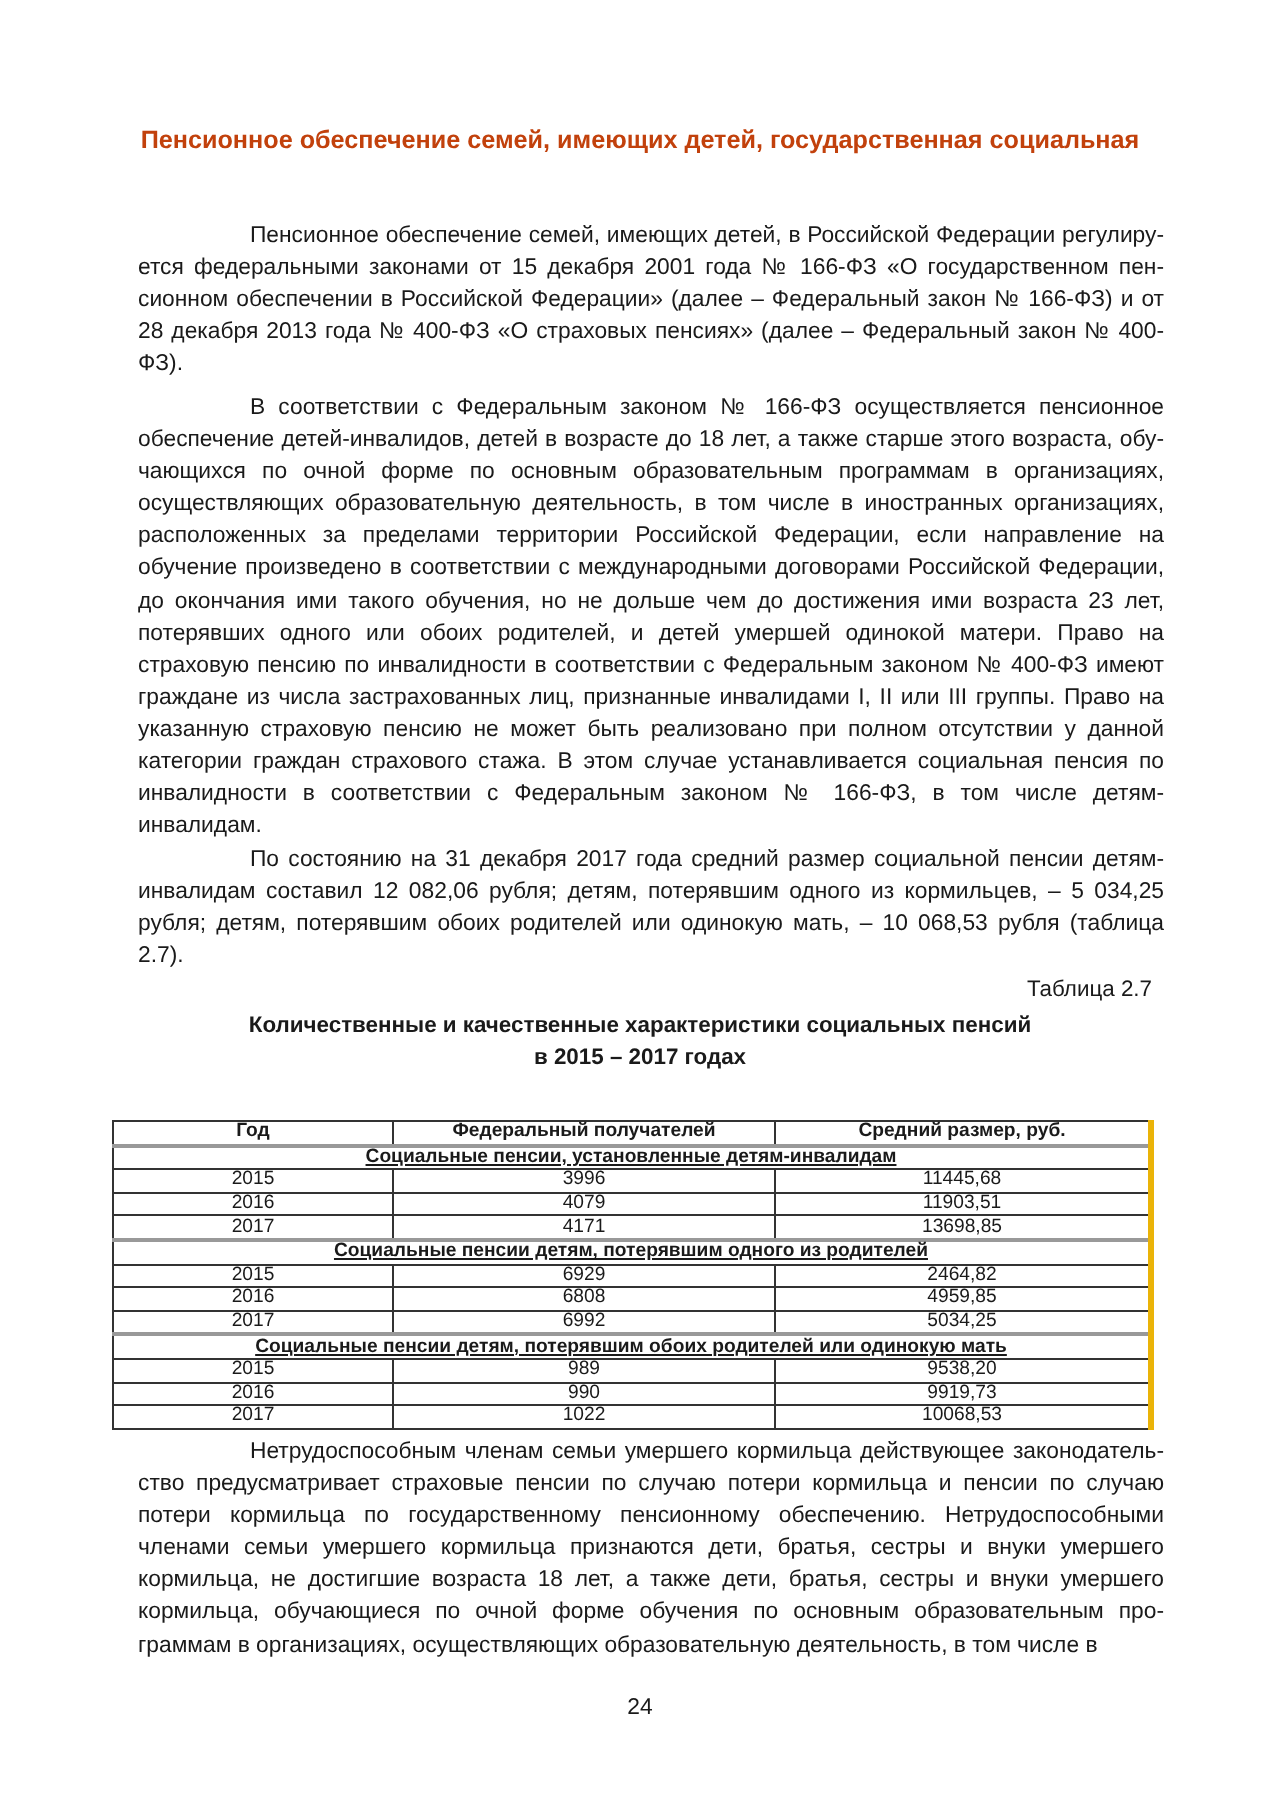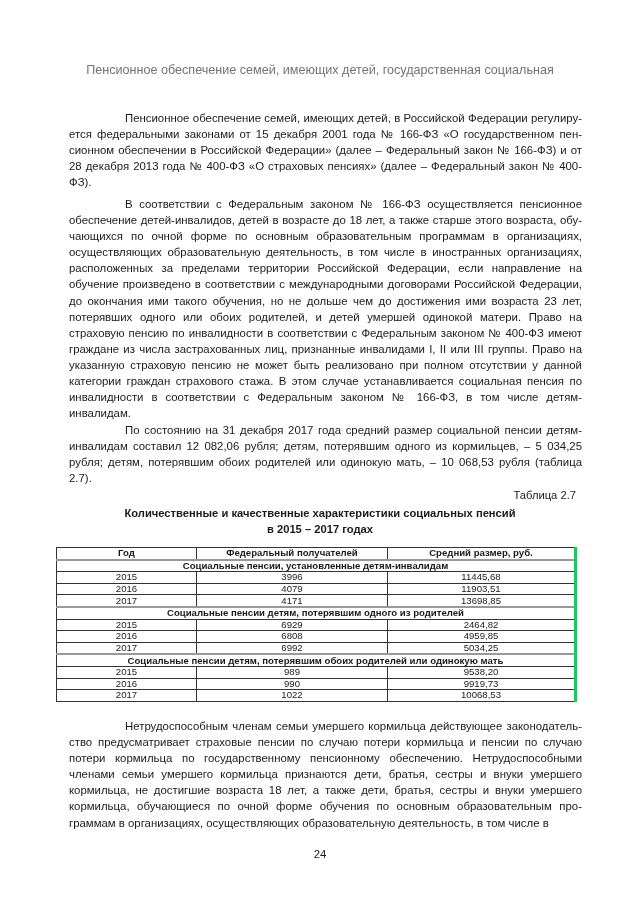--- a/index.html
+++ b/index.html
@@ -3,22 +3,22 @@
 <meta charset="utf-8">
 <style>
   html, body { margin: 0; padding: 0; background: #ffffff; }
   body {
     width: 640px; height: 905px; position: relative; overflow: hidden;
     font-family: "Liberation Sans", sans-serif; color: #1a1a1a;
   }
   .page { position: absolute; left: 0; top: 0; width: 640px; height: 905px; }
   .title {
     position: absolute; left: 50px; top: 62px; width: 540px;
-    text-align: center; font-weight: normal; font-size: 12.6px; line-height: 17px;
-    color: #737373;
+    text-align: center; font-weight: bold; font-size: 12.6px; line-height: 17px;
+    color: #c2410c;
   }
   .para {
     position: absolute; left: 69px; width: 513px;
     font-size: 11.4px; line-height: 16.1px; text-align: justify;
     text-indent: 56px; margin: 0; hyphens: manual;
   }
   .p1 { top: 110px; }
   .p2 { top: 196px; }
   .p3 { top: 422px; }
   .p4 { top: 718px; }
@@ -32,22 +32,22 @@
   }
   table.data {
     position: absolute; left: 56px; top: 547px; width: 519px;
     border-collapse: collapse; font-size: 9.6px; table-layout: fixed;
   }
   table.data td, table.data th {
     border: 1px solid #333; padding: 0; height: 10.6px; line-height: 10px;
     text-align: center; font-weight: normal;
   }
   table.data th { font-weight: bold; }
-  table.data tr.group td { font-weight: bold; border-top: 2px solid #999; }
-  table.data { border-right: 3px solid #22c55e; }
+  table.data tr.group td { font-weight: bold; border-top: 2px solid #999; text-decoration: underline; }
+  table.data { border-right: 3px solid #eab308; margin-top: 13px; }
   .page-num {
     position: absolute; left: 0; width: 640px; top: 848px;
     text-align: center; font-size: 11.4px;
   }
 </style>
 </head>
 <body>
 
 <div class="page">
 

